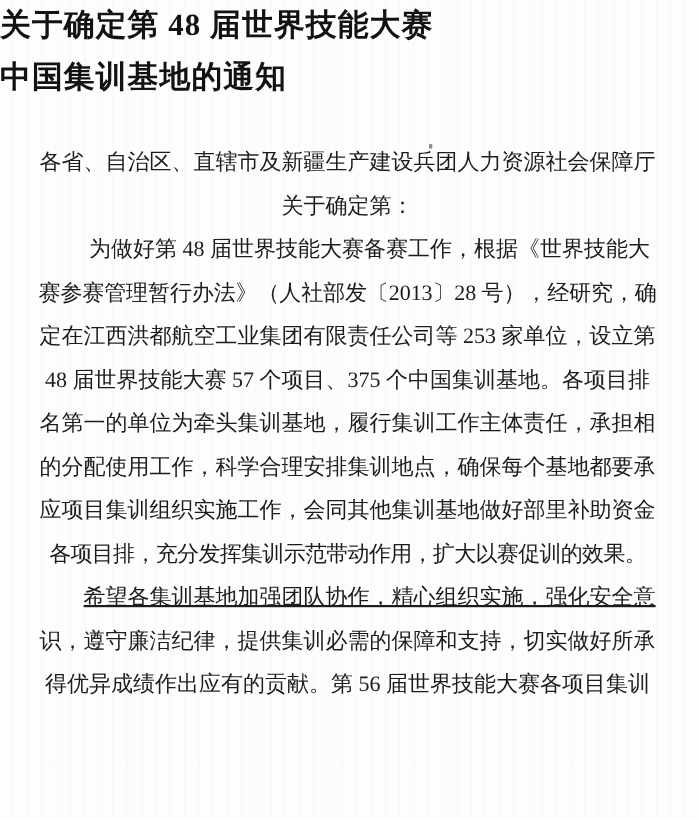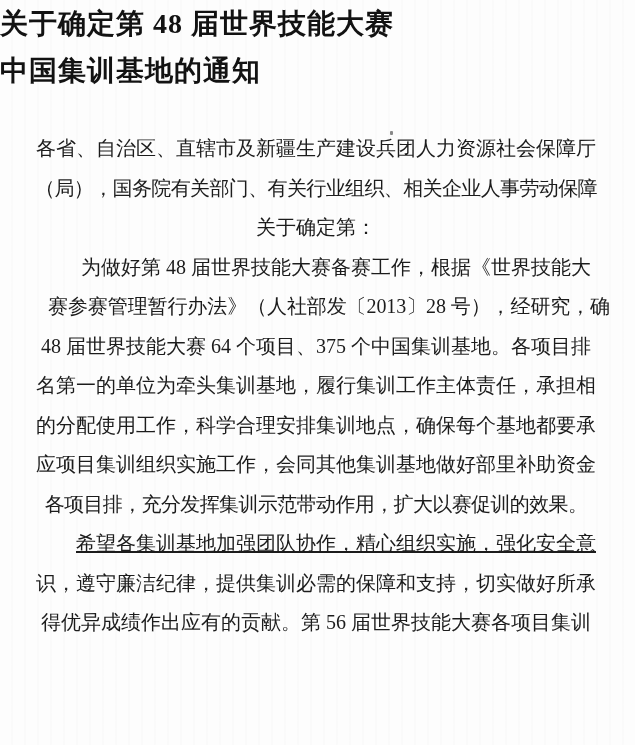--- a/index.html
+++ b/index.html
@@ -75,25 +75,25 @@
   <div class="scan-texture"></div>
   <div class="scan-dot d1"></div>
 
   <div class="title-block">
     <div class="title-line">关于确定第 48 届世界技能大赛</div>
     <div class="title-line">中国集训基地的通知</div>
   </div>
 
   <div class="body-block">
       <div class="body-line fill" style="letter-spacing: 0px;">各省、自治区、直辖市及新疆生产建设兵团人力资源社会保障厅</div>
-      <div class="body-line fill" style="letter-spacing: -0.62069px;">（局），国务院有关部门、有关行业组织、相关企业人事劳动保障</div>
       <div class="body-line">关于确定第：</div>
       <div class="body-line indent fill" style="letter-spacing: 0px;">为做好第 48 届世界技能大赛备赛工作，根据《世界技能大</div>
-      <div class="body-line fill" style="letter-spacing: -0.09375px; margin-left: 13px;">赛参赛管理暂行办法》（人社部发〔2013〕28 号），经研究，确</div>
-      <div class="body-line fill" style="letter-spacing: 0px;">48 届世界技能大赛 64 个项目、375 个中国集训基地。各项目排</div>
+      <div class="body-line fill" style="letter-spacing: -0.09375px;">赛参赛管理暂行办法》（人社部发〔2013〕28 号），经研究，确</div>
+      <div class="body-line fill" style="letter-spacing: 0px;">定在江西洪都航空工业集团有限责任公司等 253 家单位，设立第</div>
+      <div class="body-line fill" style="letter-spacing: 0px;">48 届世界技能大赛 57 个项目、375 个中国集训基地。各项目排</div>
       <div class="body-line fill" style="letter-spacing: 0px;">名第一的单位为牵头集训基地，履行集训工作主体责任，承担相</div>
       <div class="body-line fill" style="letter-spacing: 0px;">的分配使用工作，科学合理安排集训地点，确保每个基地都要承</div>
       <div class="body-line fill" style="letter-spacing: 0px;">应项目集训组织实施工作，会同其他集训基地做好部里补助资金</div>
       <div class="body-line fill" style="letter-spacing: -0.62069px;">各项目排，充分发挥集训示范带动作用，扩大以赛促训的效果。</div>
       <div class="body-line indent fill" style="letter-spacing: 0px; text-decoration: underline;">希望各集训基地加强团队协作，精心组织实施，强化安全意</div>
       <div class="body-line fill" style="letter-spacing: 0px;">识，遵守廉洁纪律，提供集训必需的保障和支持，切实做好所承</div>
       <div class="body-line fill" style="letter-spacing: 0px;">得优异成绩作出应有的贡献。第 56 届世界技能大赛各项目集训</div>
     </div>
 </div>
 

